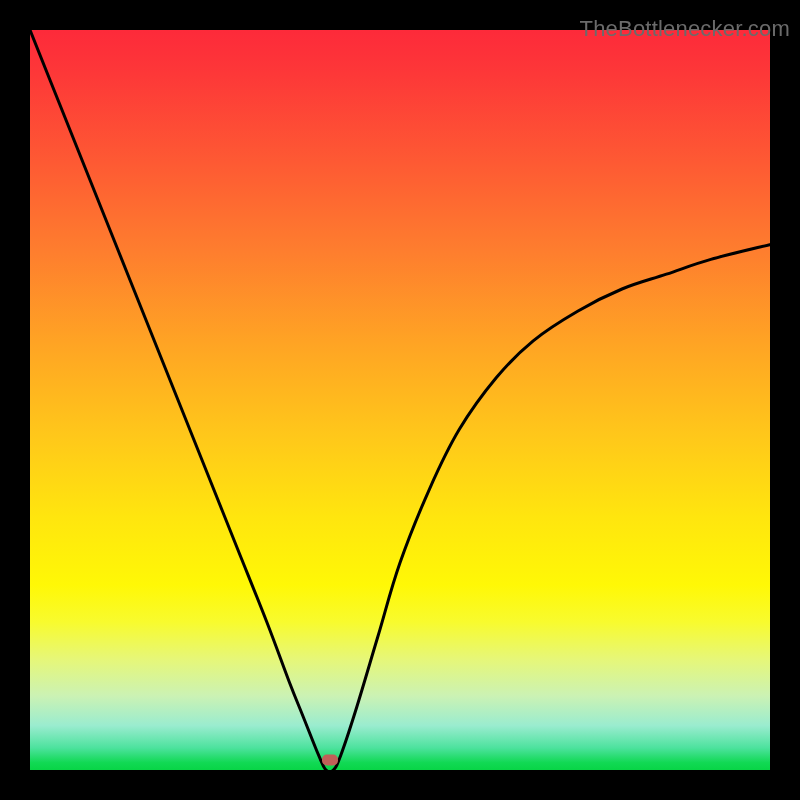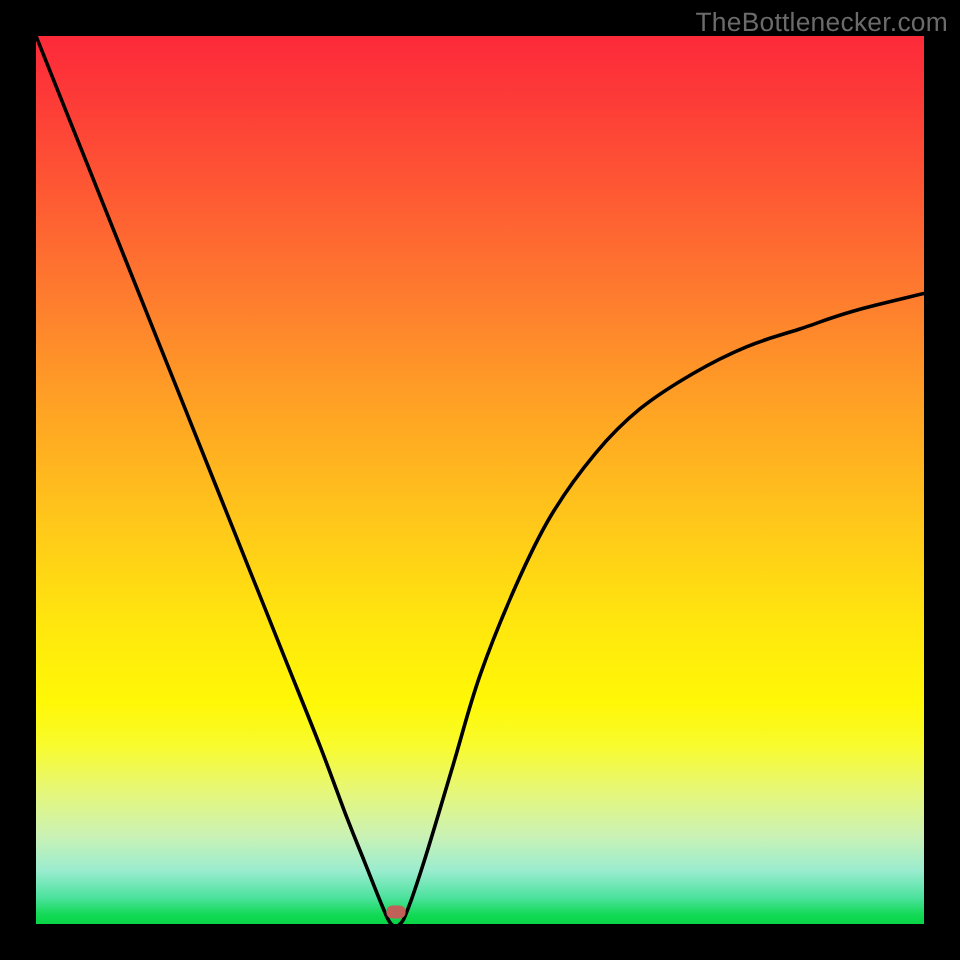--- a/index.html
+++ b/index.html
@@ -12,21 +12,21 @@
     font-family: Arial, Helvetica, sans-serif;
   }
   .frame {
     position: relative;
     width: 800px;
     height: 800px;
     background: #000;
   }
   .watermark {
     position: absolute;
-    top: 6px;
+    top: 16px;
     right: 10px;
     color: #6b6b6b;
     font-size: 22px;
     letter-spacing: 0.2px;
     z-index: 10;
     margin-left: 21px;
   }
   .plot-area {
     position: absolute;
     left: 30px;

